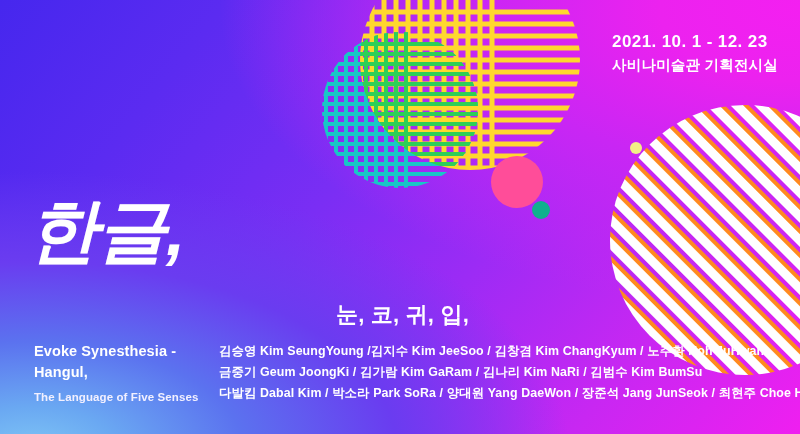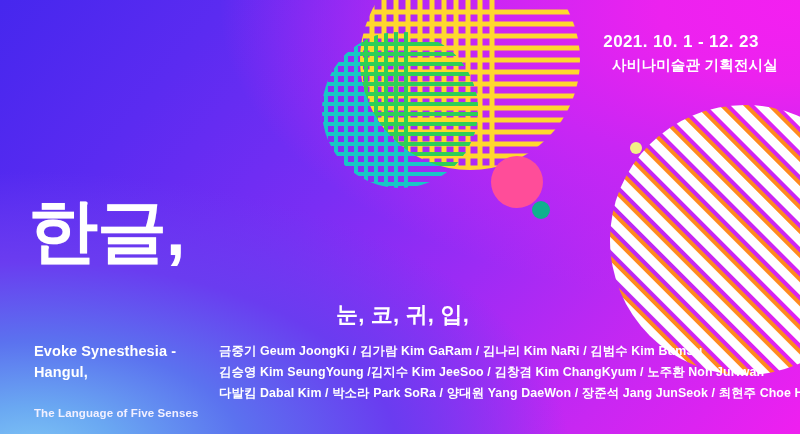--- a/index.html
+++ b/index.html
@@ -25,54 +25,54 @@
   .title{
     position:absolute;left:28px;top:18px;
     color:#ffffff;
     font-weight:700;
     font-size:70px;
     line-height:1.22;
     letter-spacing:-1px;
     text-shadow:0 0 1px rgba(255,255,255,.25);
     white-space:pre;
   }
-  .title .ln{display:block;}
+  .title .ln{display:block;font-style:italic;}
 
   .subtitle{
     position:absolute;left:336px;top:230px;
     color:#ffffff;
     font-weight:700;
     font-size:22px;
     line-height:1.55;
     letter-spacing:.2px;
     white-space:pre;
   }
   .subtitle .ln{display:block;text-align:right;}
 
   .dateblock{
     position:absolute;right:22px;top:31px;
-    text-align:center;
+    text-align:left;
     color:#ffffff;
   }
   .dateblock .dates{
     font-size:17px;font-weight:700;letter-spacing:.4px;line-height:1.35;
   }
   .dateblock .venue{
-    font-size:14.5px;font-weight:700;letter-spacing:.2px;line-height:1.5;margin-top:1px;margin-left:28px;
+    font-size:14.5px;font-weight:700;letter-spacing:.2px;line-height:1.5;margin-top:1px;
   }
 
   .en-title{
     position:absolute;left:34px;top:341px;
     color:#ffffff;
   }
   .en-title .en-ln{
     display:block;font-size:14.5px;font-weight:700;line-height:1.44;letter-spacing:.1px;
   }
   .en-title .en-sub{
-    display:block;margin-top:22px;
+    display:block;margin-top:6px;
     font-size:11.5px;font-weight:700;line-height:1.4;letter-spacing:.1px;
     color:#f2f0ff;
   }
 
   .artists{
     position:absolute;left:219px;top:341px;right:8px;
     color:#ffffff;
   }
   .artists .row{
     display:block;
@@ -225,18 +225,18 @@
     <div class="venue">사비나미술관  기획전시실</div>
   </div>
 
   <div class="en-title">
     <span class="en-ln">Evoke Synesthesia -</span>
     <span class="en-ln">Hangul,</span>
     <span class="en-sub">The Language of Five Senses</span>
   </div>
 
   <div class="artists">
+    <span class="row">김승영 Kim SeungYoung /김지수 Kim JeeSoo / 김창겸 Kim ChangKyum / 노주환 Noh JuHwan</span>
     <span class="row">금중기 Geum JoongKi / 김가람 Kim GaRam / 김나리 Kim NaRi / 김범수 Kim BumSu</span>
-    <span class="row">김승영 Kim SeungYoung /김지수 Kim JeeSoo / 김창겸 Kim ChangKyum / 노주환 Noh JuHwan</span>
     <span class="row">다발킴 Dabal Kim / 박소라 Park SoRa / 양대원 Yang DaeWon / 장준석 Jang JunSeok / 최현주 Choe HyunJoo</span>
   </div>
 
 </div>
 
 </body></html>

